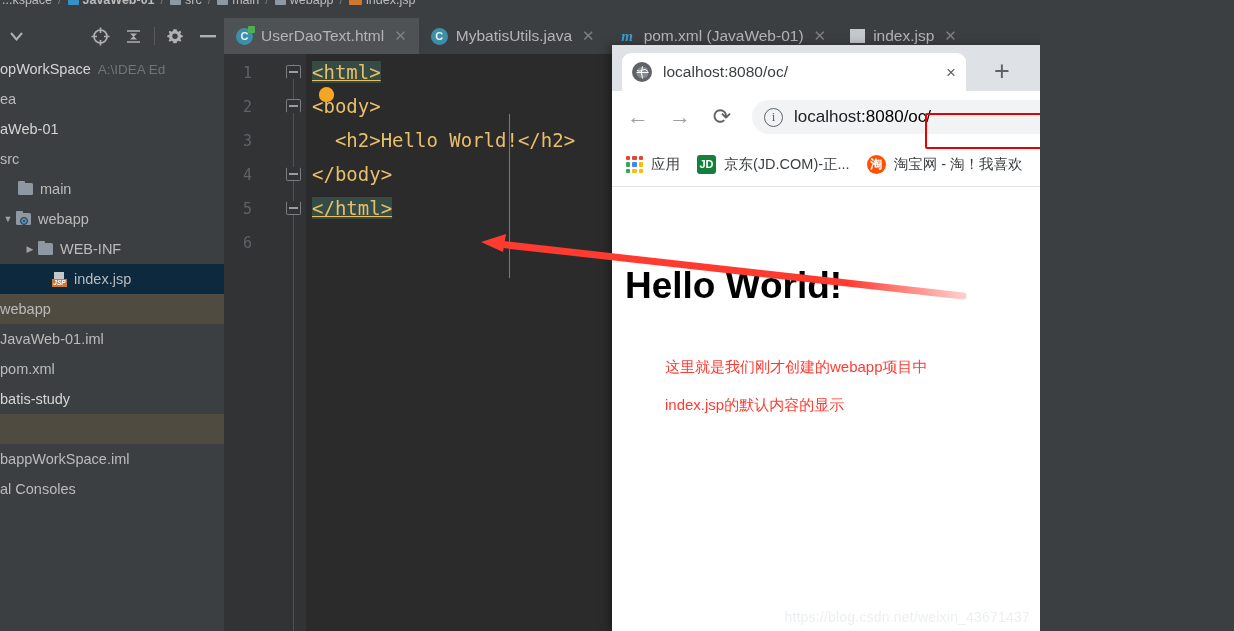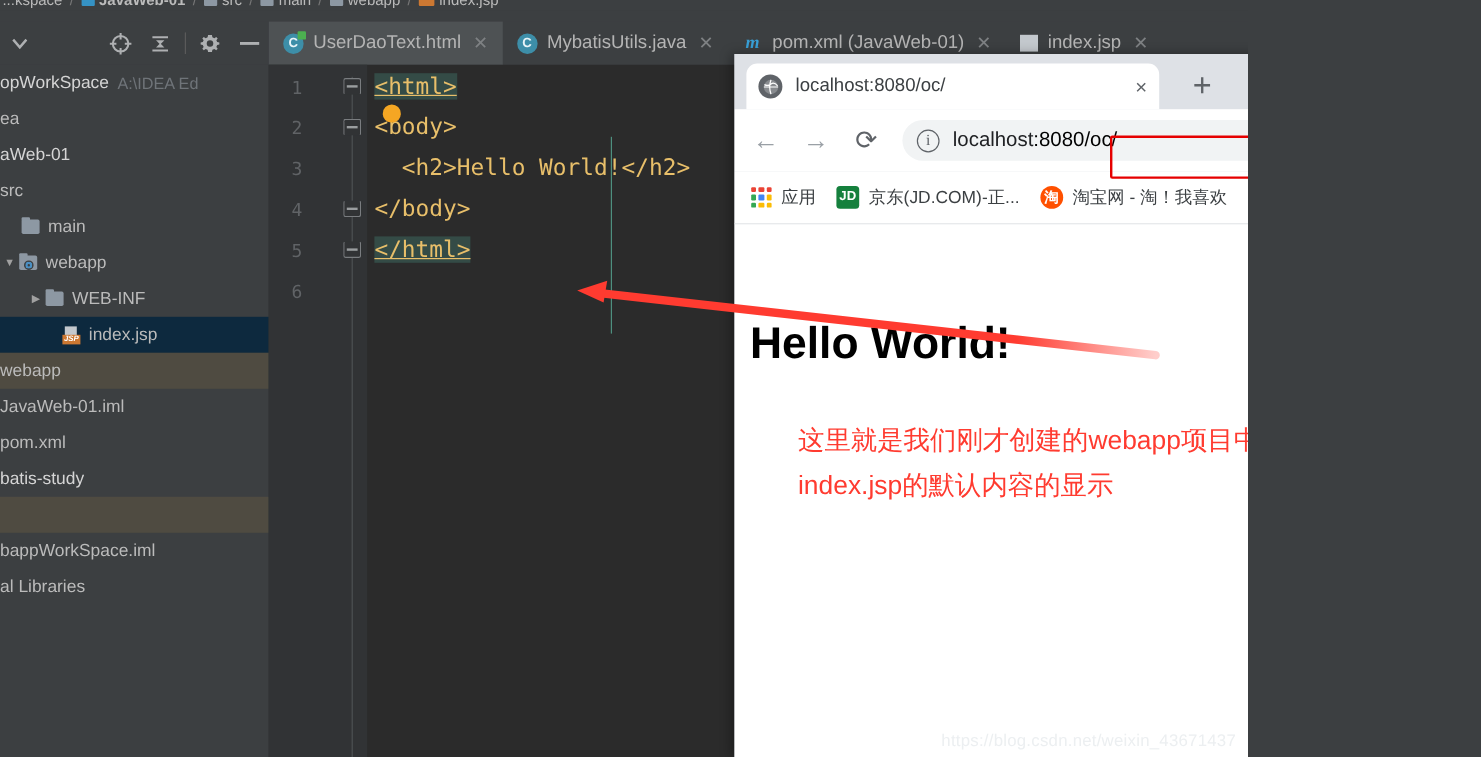--- a/index.html
+++ b/index.html
@@ -214,21 +214,21 @@
   .h2 {
     position:absolute; left:13px; top:78px;
     font-size:37px; font-weight:bold; color:#000;
   }
 
   
   .anno {
     position:absolute; color:#ff3b30; font-size:19.5px; line-height:31px;
     white-space:pre; font-family:"Liberation Sans", sans-serif;
   }
-  .anno.big { font-size:22px; line-height:38px; }
+  .anno.big { font-size:15px; line-height:38px; }
   .arrow { position:absolute; left:0; top:0; }
   .watermark {
     position:absolute; right:10px; bottom:6px;
     color:#eceff1; font-size:14px; letter-spacing:.2px;
   }
 </style>
 </head>
 <body>
 
 <div id="root">
@@ -346,21 +346,21 @@
       <div class="row bold">
         <span class="lbl">batis-study</span>
       </div>
       <div class="row ctx">
         <span class="lbl"></span>
       </div>
       <div class="row">
         <span class="lbl">bappWorkSpace.iml</span>
       </div>
       <div class="row">
-        <span class="lbl">al Libraries</span>
+        <span class="lbl">al Consoles</span>
       </div>
     </div>
 
     <div class="tabstrip">
       <div class="etab active">
         <span class="cicon mod">C</span>
         <span>UserDaoText.html</span>
         <span class="x">✕</span>
       </div>
       <div class="etab">

